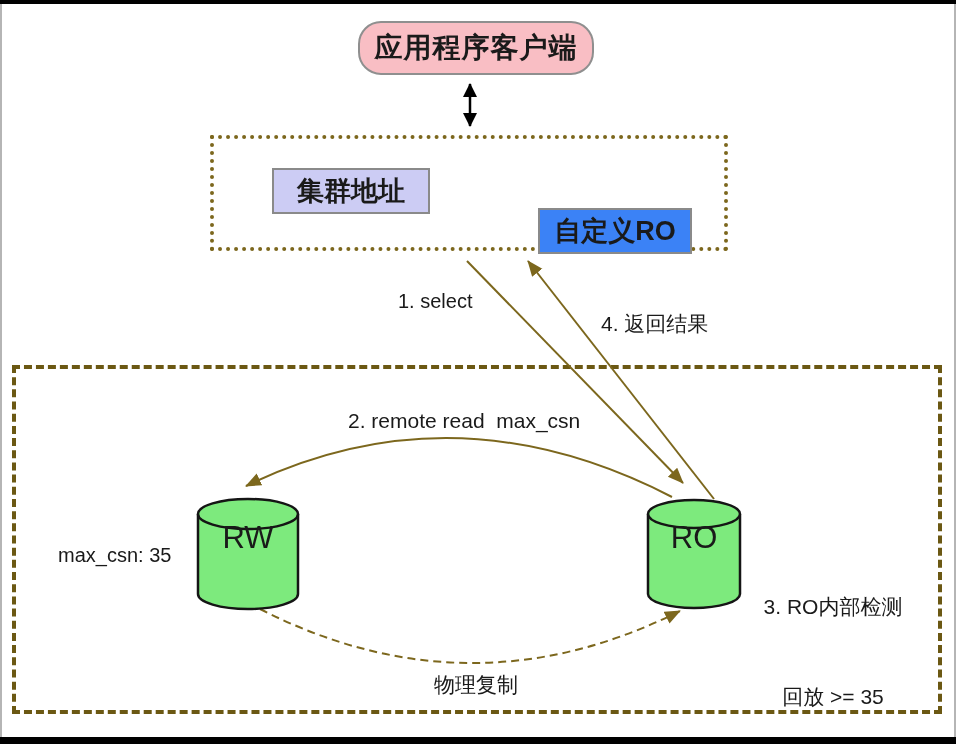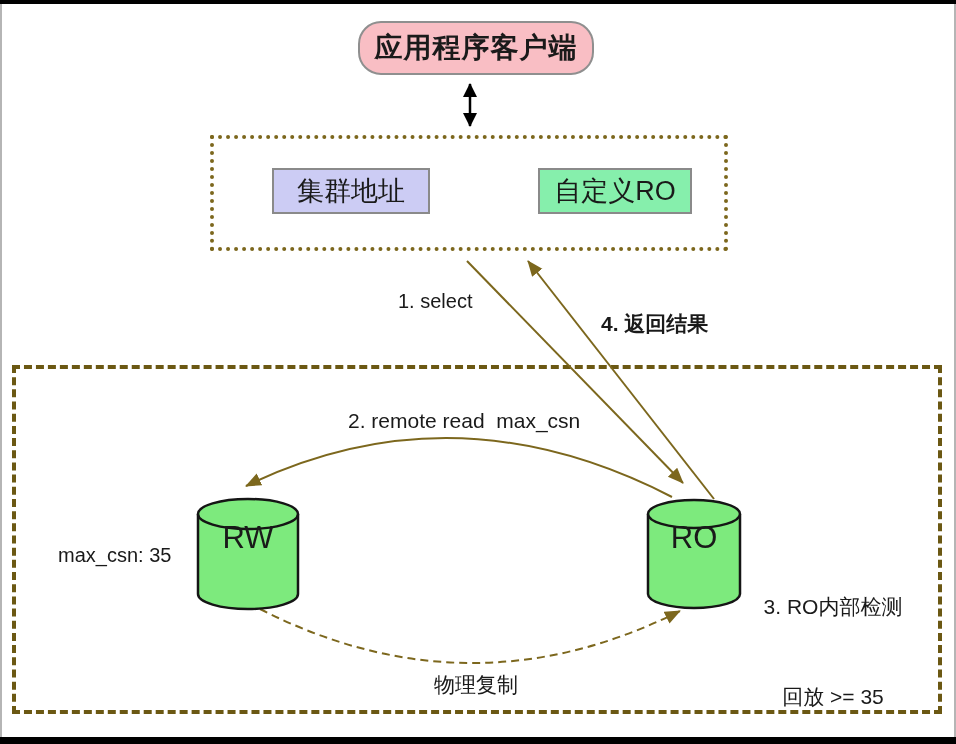--- a/index.html
+++ b/index.html
@@ -19,35 +19,35 @@
     display:flex; align-items:center; justify-content:center;
     font-size:28px; font-weight:bold; letter-spacing:1px;
   }
   .proxy-group {
     position:absolute; left:210px; top:135px; width:518px; height:116px;
     border:4px dotted #7c671d; box-sizing:border-box;
   }
   .sub-box {
     position:absolute; top:29px; height:46px; box-sizing:border-box;
     border:2px solid #8a8a8a; display:flex; align-items:center; justify-content:center;
-    font-size:27px; font-weight:normal;
+    font-size:27px; font-weight:bold;
   }
   .sub-box.addr { left:58px;  width:158px; }
   .sub-box.cro  { left:324px; width:154px; }
 
   .cluster-group {
     position:absolute; left:12px; top:365px; width:930px; height:349px;
     border:4px dashed #6b5813; box-sizing:border-box;
   }
 
   svg.overlay { position:absolute; left:0; top:0; pointer-events:none; }
 
   .lbl { position:absolute; white-space:pre; }
   .lbl.select      { left:398px; top:290px; font-size:20px; }
-  .lbl.return      { left:601px; top:310px; font-size:21px;font-weight:bold; }
+  .lbl.return      { left:601px; top:310px; font-size:21px; }
   .lbl.remote      { left:348px; top:409px; font-size:21px; }
   .lbl.maxcsn      { left:58px;  top:538px; font-size:20px;margin-top:6px; }
   .lbl.rocheck     { left:748px; top:532px; width:170px; font-size:21px;
                      line-height:30px; text-align:center; }
   .lbl.replication { left:434px; top:671px; font-size:21px; }
   .lbl.node        { width:100px; text-align:center; font-size:31px; top:520px; }
   .lbl.node.rw     { left:198px; }
   .lbl.node.ro     { left:644px; }
 </style>
 </head>
@@ -61,21 +61,21 @@
   <div class="edge right" style="background: rgb(181, 181, 181);"></div>
 
   <div class="client-box" style="background: rgb(249, 190, 196);">
     <span>应用程序客户端</span>
   </div>
 
   <div class="proxy-group">
     <div class="sub-box addr" style="background: rgb(204, 204, 244);">
       <span>集群地址</span>
     </div>
-    <div class="sub-box cro" style="background: #86efac;">
+    <div class="sub-box cro" style="background: #3b82f6; margin-top: 40px;">
       <span>自定义RO</span>
     </div>
   </div>
 
   <div class="cluster-group"></div>
 
   <svg class="overlay" width="956" height="744" viewBox="0 0 956 744">
     <defs>
       <marker id="ah-olive" markerUnits="userSpaceOnUse" markerWidth="17" markerHeight="14" refX="15" refY="6.5" orient="auto-start-reverse">
         <path d="M0,0 L16,6.5 L0,13 Z" fill="#7c671d"></path>

